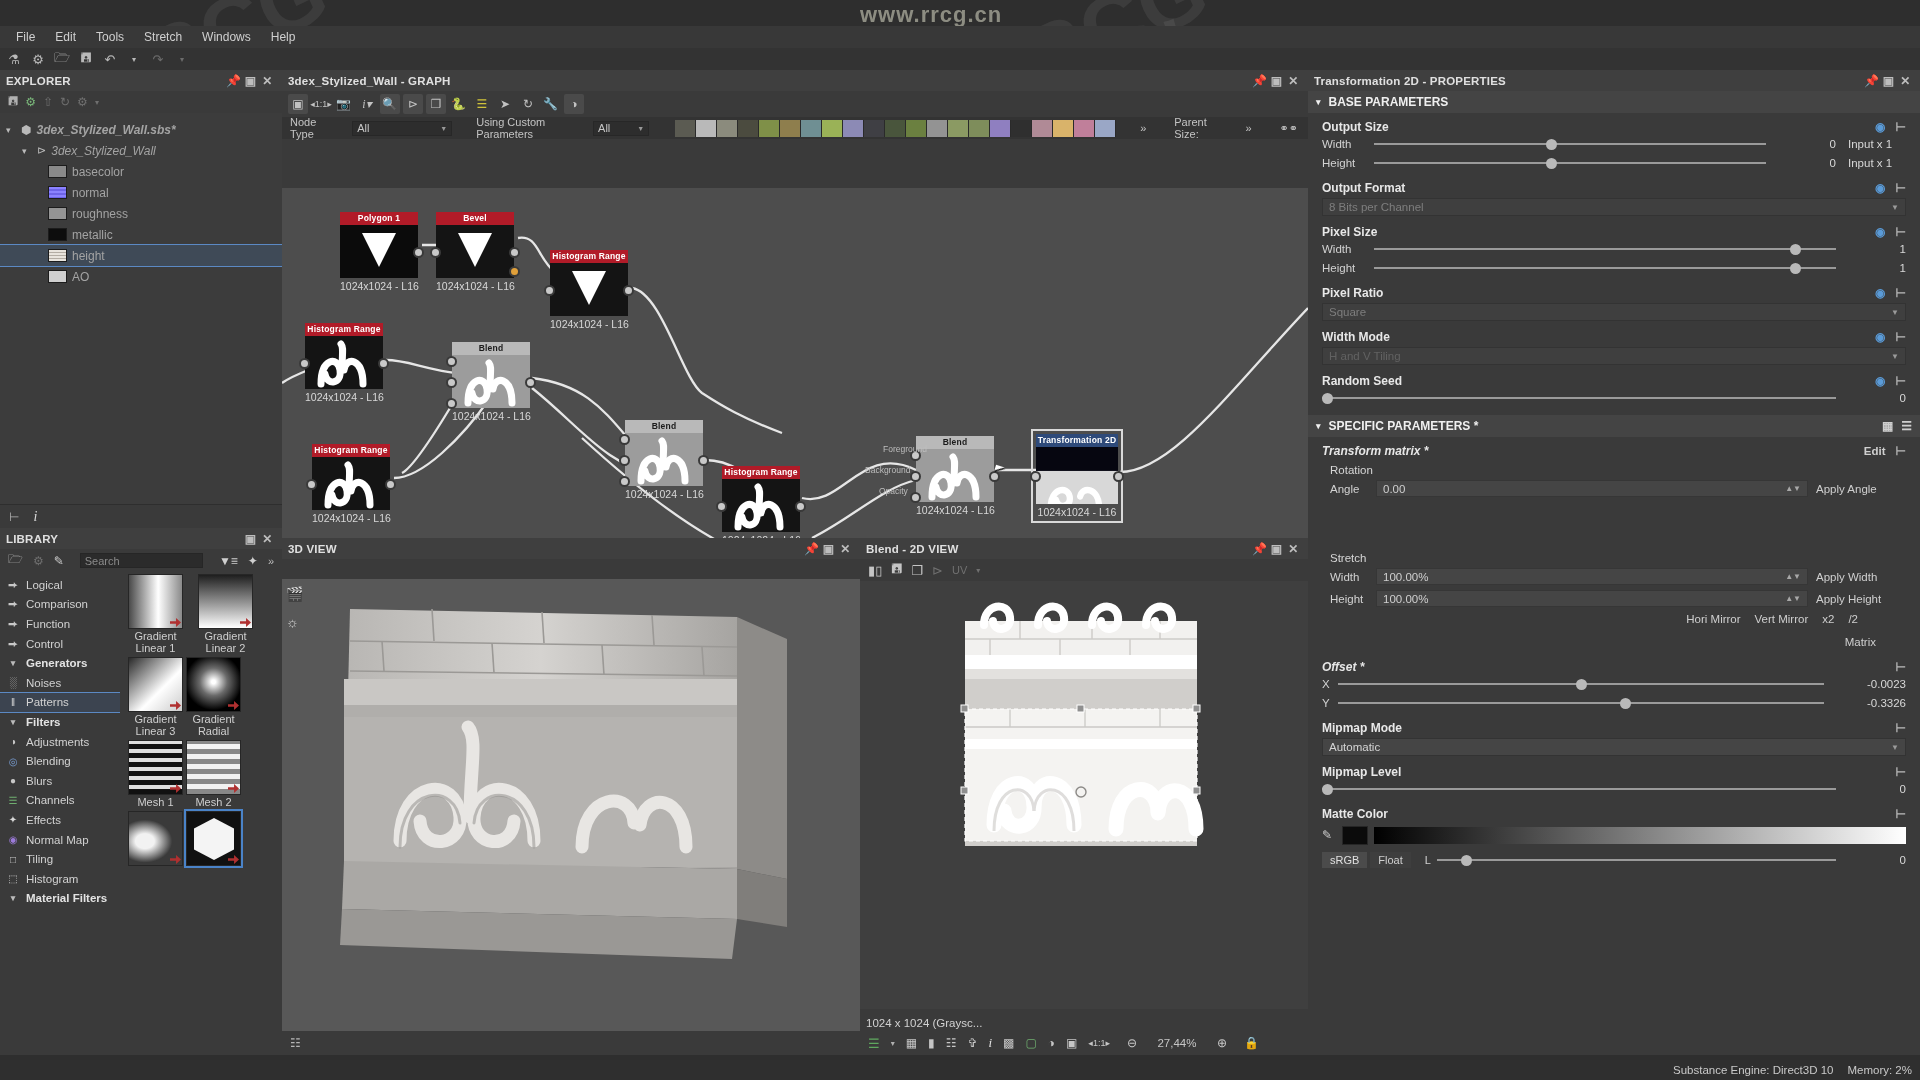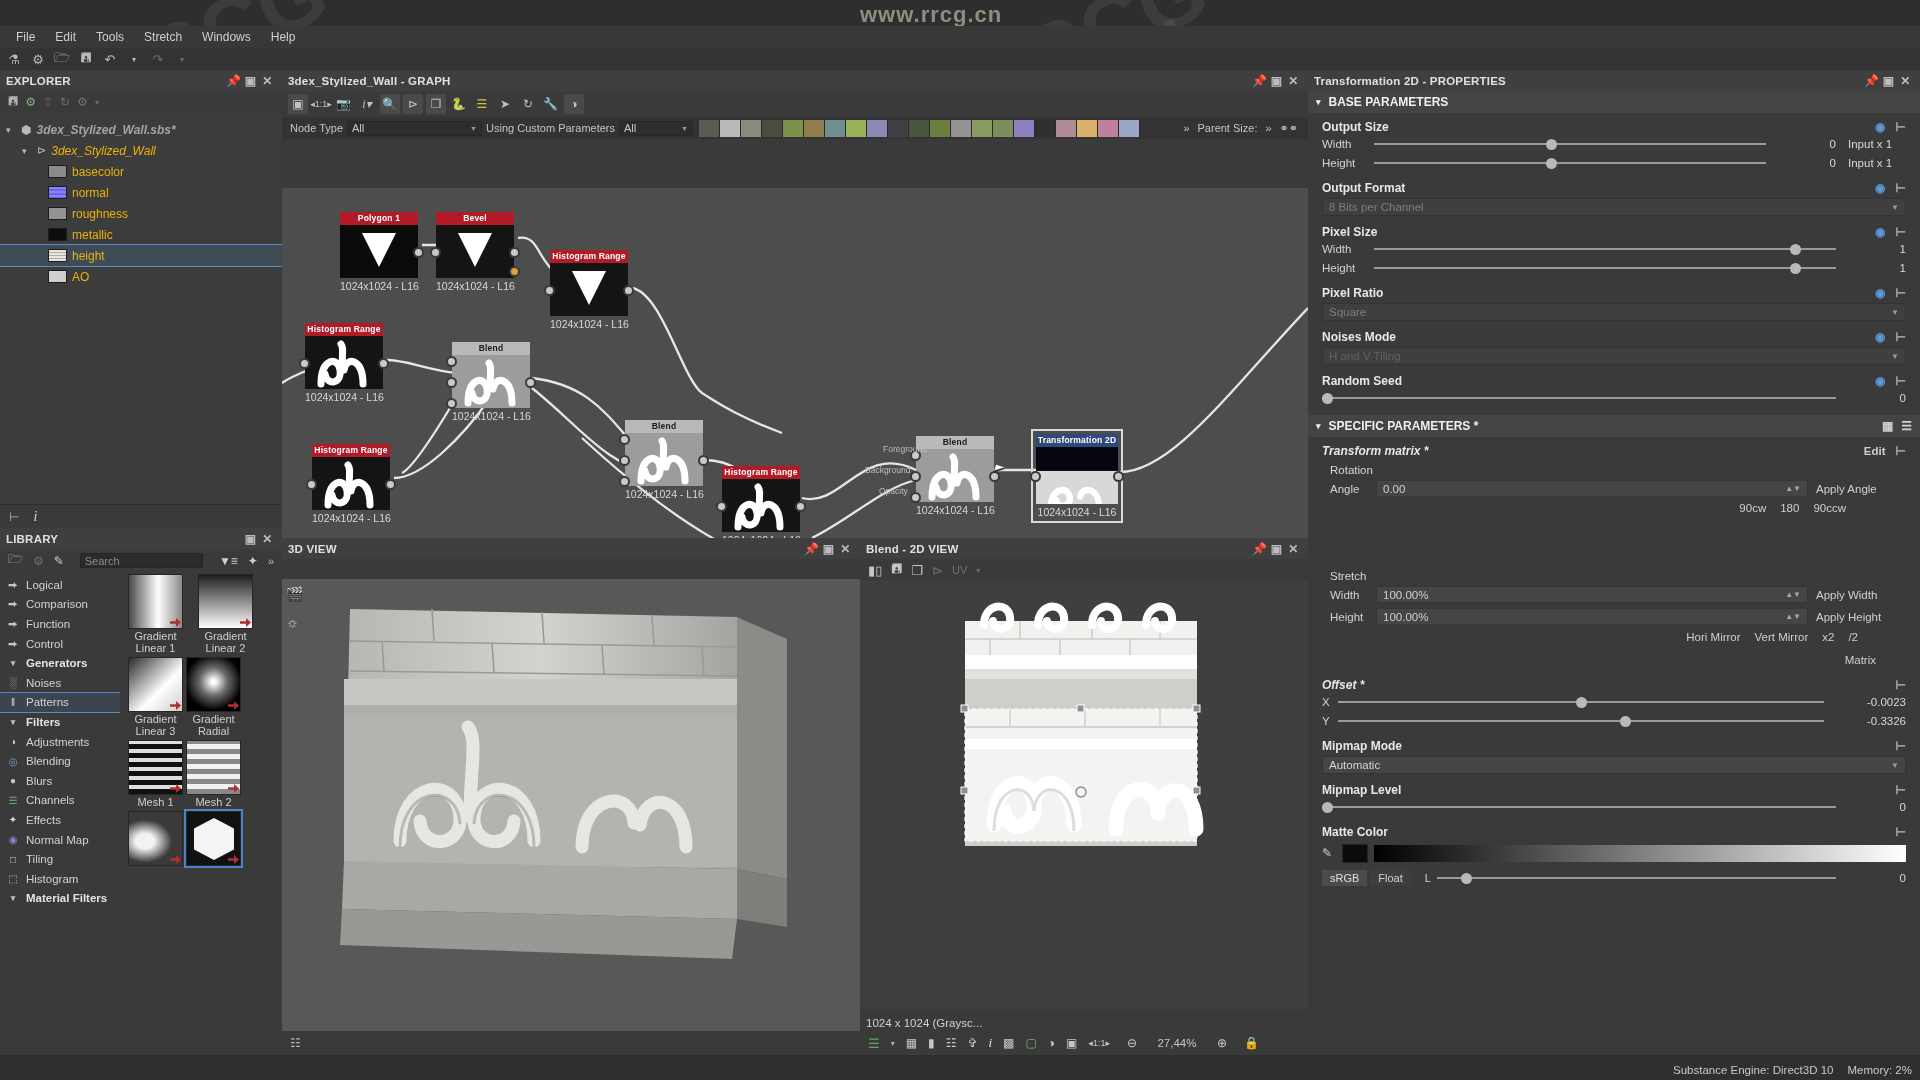--- a/index.html
+++ b/index.html
@@ -49,21 +49,21 @@
 
   
   #explorer { top:70px; left:0; width:282px; height:458px; background:#3c3c3c; }
   .exp-tools { height:22px; background:#3a3a3a; display:flex; align-items:center; gap:7px; padding:0 8px;}
   .exp-tools .ic { color:#b0b0b0; font-size:12px; }
   .exp-tree { padding:6px 0 0 0; font-size:12px; }
   .tree-row { display:flex; align-items:center; height:21px; padding-left:8px; gap:5px; }
   .tree-row.sel { background:#3f4a57; outline:1px solid #5b89c4; }
   .chev { width:10px; color:#bbb; font-size:9px; }
   .tw-swatch { width:19px; height:13px; border:1px solid #1c1c1c; }
-  .tr-label { color:#eab308; }
+  .tr-label { color:#a3a3a3; }
   .tr-label.bold { font-weight:bold; font-style:italic; color:#a3a3a3; }
   .tr-label.pkg { font-style:italic; }
 
   .exp-foot { position:absolute; bottom:0; left:0; width:100%; height:24px;
               background:#3a3a3a; border-top:1px solid #2e2e2e; display:flex; align-items:center;
               gap:14px; padding-left:9px; }
 
   
   #library { top:528px; left:0; width:282px; height:527px; background:#3a3a3a; }
   .lib-tools { height:23px; background:#3a3a3a; display:flex; align-items:center; gap:10px; padding:0 8px;}
@@ -81,21 +81,21 @@
   .lib-thumb.sel { outline:2px solid #4a83c8; }
   .lib-cap { text-align:center; font-size:11px; color:#cfcfcf; line-height:12px; padding-top:1px;}
   .usb { position:absolute; right:1px; bottom:1px; width:11px; height:9px; }
 
   
   #graph { top:70px; left:282px; width:1026px; height:468px; background:#3a3a3a; }
   .graph-tb { height:26px; background:#3a3a3a; display:flex; align-items:center; gap:3px; padding:0 6px;}
   .g-ic { width:20px; height:20px; display:flex; align-items:center; justify-content:center;
           color:#c2c2c2; font-size:12px; border-radius:2px; }
   .g-ic.boxed { background:#4a4a4a; }
-  .graph-tb2 { height:22px; background:#333; display:flex; align-items:center; padding:0 4px; gap:0;
+  .graph-tb2 { height:22px; background:#333; display:flex; align-items:center; padding:0 4px; gap:20px;
                font-size:11px; }
   .lbl { color:#c4c4c4; padding:0 4px; }
   .combo { height:15px; background:#2d2d2d; border:1px solid #272727; color:#c6c6c6;
            font-size:11px; padding:0 4px; display:flex; align-items:center; }
   .combo .car { margin-left:auto; font-size:7px; color:#999; }
   .swatchbar { display:flex; height:17px; margin-left:6px; }
   .swatchbar i { width:21px; height:17px; display:block; border-right:1px solid #2a2a2a; }
   .graph-canvas { position:absolute; top:118px; left:0; width:1026px; height:350px;
                   background:#4d4d4d; overflow:hidden; }
 
@@ -860,21 +860,21 @@
           <span class="fn-ic">⊢</span>
         </div>
         <div class="pr-dd dim">
           <span>Square</span>
           <span class="car">▼</span>
         </div>
       </div>
 
       <div class="pr-grp">
         <div class="pr-head">
-          <span>Noises Mode</span>
+          <span>Width Mode</span>
           <span class="spacer"></span>
           <span class="lnk-ic">◉</span>
           <span class="fn-ic">⊢</span>
         </div>
         <div class="pr-dd dim">
           <span style="opacity:.55">H and V Tiling</span>
           <span class="car">▼</span>
         </div>
       </div>
 
@@ -914,25 +914,20 @@
       <div class="pr-grp" style="padding-top:4px;">
         <div style="font-size:11.5px;color:#d6d6d6;padding-left:8px;">Rotation</div>
         <div class="pr-row" style="padding-left:8px;margin-top:3px;">
           <span class="nm" style="width:46px;">Angle</span>
           <span class="pr-spin">
             <span>0.00</span>
             <span class="ar">▲▼</span>
           </span>
           <span class="btnlink" style="width:90px;">Apply Angle</span>
         </div>
-        <div class="q-row" style="padding-top:4px;">
-          <span>90cw</span>
-          <span>180</span>
-          <span>90ccw</span>
-        </div>
       </div>
 
       <div class="pr-grp" style="padding-top:4px;margin-top:48px;">
         <div style="font-size:11.5px;color:#d6d6d6;padding-left:8px;">Stretch</div>
         <div class="pr-row" style="padding-left:8px;margin-top:3px;">
           <span class="nm" style="width:46px;">Width</span>
           <span class="pr-spin">
             <span>100.00%</span>
             <span class="ar">▲▼</span>
           </span>

